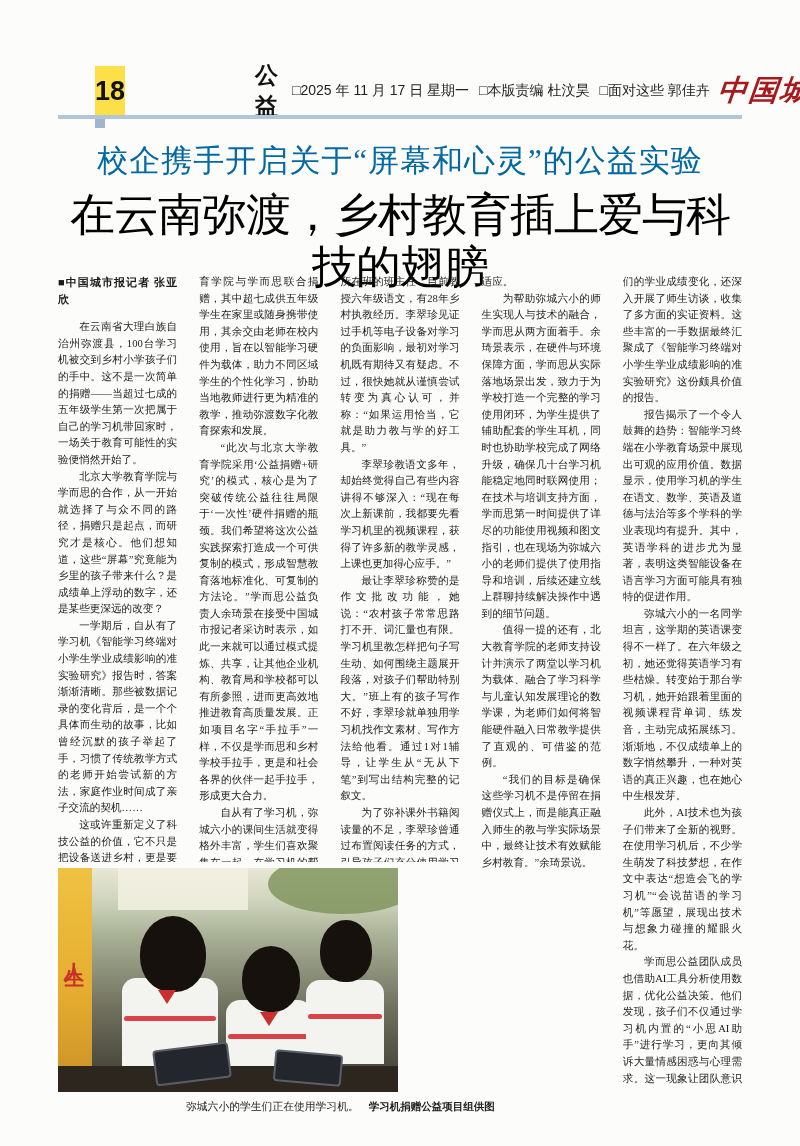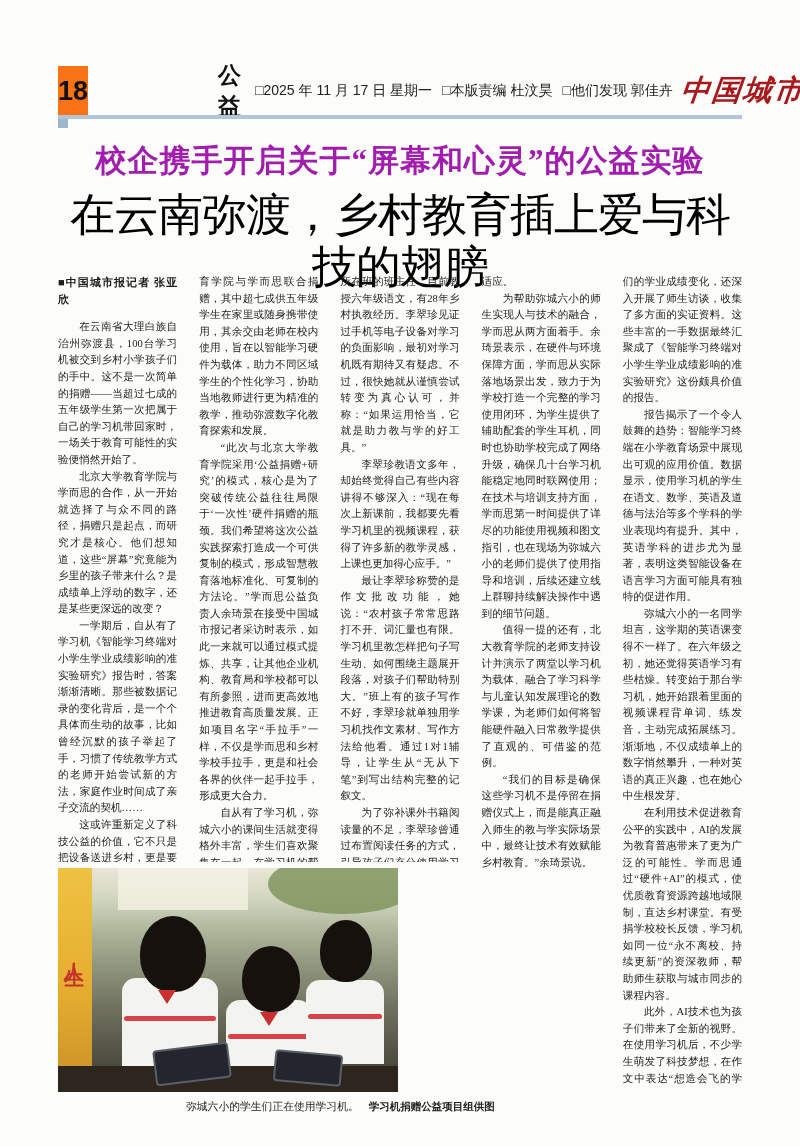--- a/index.html
+++ b/index.html
@@ -2,35 +2,35 @@
 <html><head>
 <meta charset="utf-8">
 <style>
   html,body{margin:0;padding:0;background:#e9e9e9;}
   .page{position:relative;width:800px;height:1146px;background:#fcfcfa;margin:0 auto;
         font-family:"Liberation Serif","DejaVu Serif",serif;color:#1c1c1c;overflow:hidden;}
 
   
   .header-row{position:absolute;left:58px;top:68px;width:684px;height:46px;
               display:flex;align-items:center;}
-  .pageno-box{width:38px;height:50px;background:#f97316;display:flex;align-items:center;
+  .pageno-box{width:38px;height:50px;background:#fde047;display:flex;align-items:center;
               justify-content:center;font:900 27px/1 "Liberation Sans","DejaVu Sans",sans-serif;
-              color:#111;position:relative;}
+              color:#111;position:relative;margin-left:37px;}
   .pageno-box:after{content:"";position:absolute;left:0;bottom:-12px;width:10px;height:12px;background:#9fb6cf;}
   .section-title{font-weight:900;font-size:23px;letter-spacing:14px;margin-left:130px;color:#111;}
   .date-editors{flex:1;display:flex;justify-content:center;gap:10px;
                 font-family:"Liberation Sans","DejaVu Sans",sans-serif;
                 font-size:14px;color:#222;white-space:nowrap;}
   .masthead{font-style:italic;font-weight:900;font-size:29px;color:#a8191d;
             letter-spacing:2px;transform:skewX(-6deg);margin-left:8px;white-space:nowrap;}
   .header-rule{position:absolute;left:58px;top:115px;width:684px;height:4px;background:#b3c5d8;}
 
   
   .headline-block{position:absolute;left:58px;top:140px;width:684px;text-align:center;}
-  .kicker{font-size:31px;font-weight:700;letter-spacing:1px;line-height:1.35;margin:0;color:#a21caf;}
+  .kicker{font-size:31px;font-weight:400;letter-spacing:1px;line-height:1.35;margin:0;color:#0369a1;}
   .main-head{font-size:45px;font-weight:400;letter-spacing:-1px;line-height:1.15;margin:8px 0 0;color:#000;
              font-family:"Liberation Serif","DejaVu Serif",serif;}
 
   
   .article{position:absolute;left:58px;top:274px;width:684px;height:850px;}
   .cols{display:flex;gap:22px;}
   .col{width:129px;overflow:hidden;}
   .col.short{height:588px;}
   .col.tall{height:812px;}
   .col p{margin:0;font-size:10.6px;line-height:16.6px;text-align:justify;text-indent:2em;
@@ -65,21 +65,21 @@
 <body>
 
 <div class="page">
 
   <div class="header-row">
     <div class="pageno-box">18</div>
     <div class="section-title">公 益</div>
     <div class="date-editors">
       <span>□2025 年 11 月 17 日 星期一</span>
       <span>□本版责编 杜汶昊</span>
-      <span>□他们发现 郭佳卉</span>
+      <span>□面对这些 郭佳卉</span>
     </div>
     <div class="masthead">中国城市报</div>
   </div>
   <div class="header-rule"></div>
 
   <div class="headline-block">
     <h2 class="kicker">校企携手开启关于“屏幕和心灵”的公益实验</h2>
     <h1 class="main-head">在云南弥渡，乡村教育插上爱与科技的翅膀</h1>
   </div>
 
@@ -106,21 +106,20 @@
       <div class="col tall">
           <p class="cont">适应。</p>
           <p>为帮助弥城六小的师生实现人与技术的融合，学而思从两方面着手。余琦景表示，在硬件与环境保障方面，学而思从实际落地场景出发，致力于为学校打造一个完整的学习使用闭环，为学生提供了辅助配套的学生耳机，同时也协助学校完成了网络升级，确保几十台学习机能稳定地同时联网使用；在技术与培训支持方面，学而思第一时间提供了详尽的功能使用视频和图文指引，也在现场为弥城六小的老师们提供了使用指导和培训，后续还建立线上群聊持续解决操作中遇到的细节问题。</p>
           <p>值得一提的还有，北大教育学院的老师支持设计并演示了两堂以学习机为载体、融合了学习科学与儿童认知发展理论的数学课，为老师们如何将智能硬件融入日常教学提供了直观的、可借鉴的范例。</p>
           <p>“我们的目标是确保这些学习机不是停留在捐赠仪式上，而是能真正融入师生的教与学实际场景中，最终让技术有效赋能乡村教育。”余琦景说。</p>
         </div>
       <div class="col tall">
           <p class="cont">们的学业成绩变化，还深入开展了师生访谈，收集了多方面的实证资料。这些丰富的一手数据最终汇聚成了《智能学习终端对小学生学业成绩影响的准实验研究》这份颇具价值的报告。</p>
           <p>报告揭示了一个令人鼓舞的趋势：智能学习终端在小学教育场景中展现出可观的应用价值。数据显示，使用学习机的学生在语文、数学、英语及道德与法治等多个学科的学业表现均有提升。其中，英语学科的进步尤为显著，表明这类智能设备在语言学习方面可能具有独特的促进作用。</p>
           <p>弥城六小的一名同学坦言，这学期的英语课变得不一样了。在六年级之初，她还觉得英语学习有些枯燥。转变始于那台学习机，她开始跟着里面的视频课程背单词、练发音，主动完成拓展练习。渐渐地，不仅成绩单上的数字悄然攀升，一种对英语的真正兴趣，也在她心中生根发芽。</p>
-          <p>在利用技术促进教育公平的实践中，AI的发展为教育普惠带来了更为广泛的可能性。学而思通过“硬件+AI”的模式，使优质教育资源跨越地域限制，直达乡村课堂。有受捐学校校长反馈，学习机如同一位“永不离校、持续更新”的资深教师，帮助师生获取与城市同步的课程内容。</p>
           <p>此外，AI技术也为孩子们带来了全新的视野。在使用学习机后，不少学生萌发了科技梦想，在作文中表达“想造会飞的学习机”“会说苗语的学习机”等愿望，展现出技术与想象力碰撞的耀眼火花。</p>
           <p>学而思公益团队成员也借助AI工具分析使用数据，优化公益决策。他们发现，孩子们不仅通过学习机内置的“小思AI助手”进行学习，更向其倾诉大量情感困惑与心理需求。这一现象让团队意识到，科技不仅是传递知识的手段，更能成为洞察孩子内心的窗口，以及为他们提供情感陪伴的“朋友”。</p>
         </div>
     </div>
 
     <div class="photo">
       <div class="window-light"></div>
       <div class="foliage"></div>
       <div class="banner">
         <div class="banner-text">人生</div>

